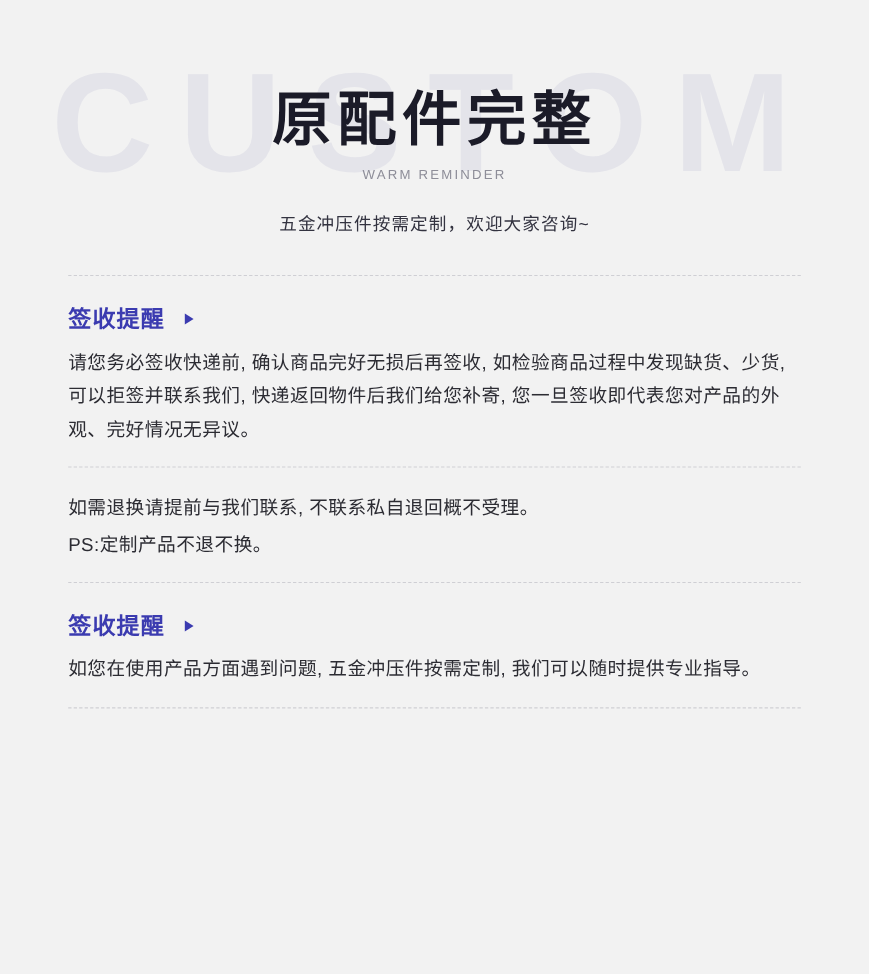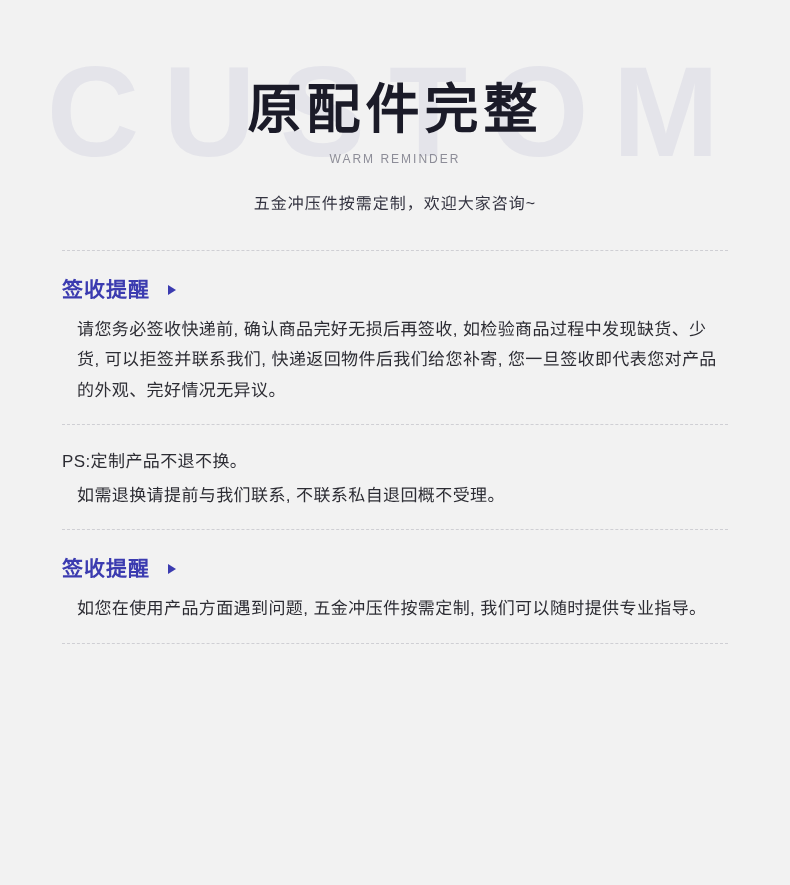--- a/index.html
+++ b/index.html
@@ -102,21 +102,20 @@
   }
   .section-body p {
     margin: 0 0 4px 0;
     font-size: 17px;
     line-height: 1.78;
     color: #2c2c33;
     letter-spacing: 0.4px;
   }
   .section-body p:last-child {
     margin-bottom: 0;
-    margin-left: 15px;
   }
   .footer-space {
     height: 80px;
   }
 </style>
 </head>
 <body>
 
 <div class="page">
 
@@ -140,22 +139,22 @@
       </div>
       <div class="section-body">
         <p>请您务必签收快递前, 确认商品完好无损后再签收, 如检验商品过程中发现缺货、少货, 可以拒签并联系我们, 快递返回物件后我们给您补寄, 您一旦签收即代表您对产品的外观、完好情况无异议。</p>
       </div>
     </div>
 
     <div class="divider"></div>
 
     <div class="section">
       <div class="section-body">
+        <p>如需退换请提前与我们联系, 不联系私自退回概不受理。</p>
         <p>PS:定制产品不退不换。</p>
-        <p>如需退换请提前与我们联系, 不联系私自退回概不受理。</p>
       </div>
     </div>
 
     <div class="divider"></div>
 
     <div class="section">
       <div class="section-head">
         <span class="section-title">签收提醒</span>
         <span class="arrow-icon"></span>
       </div>

